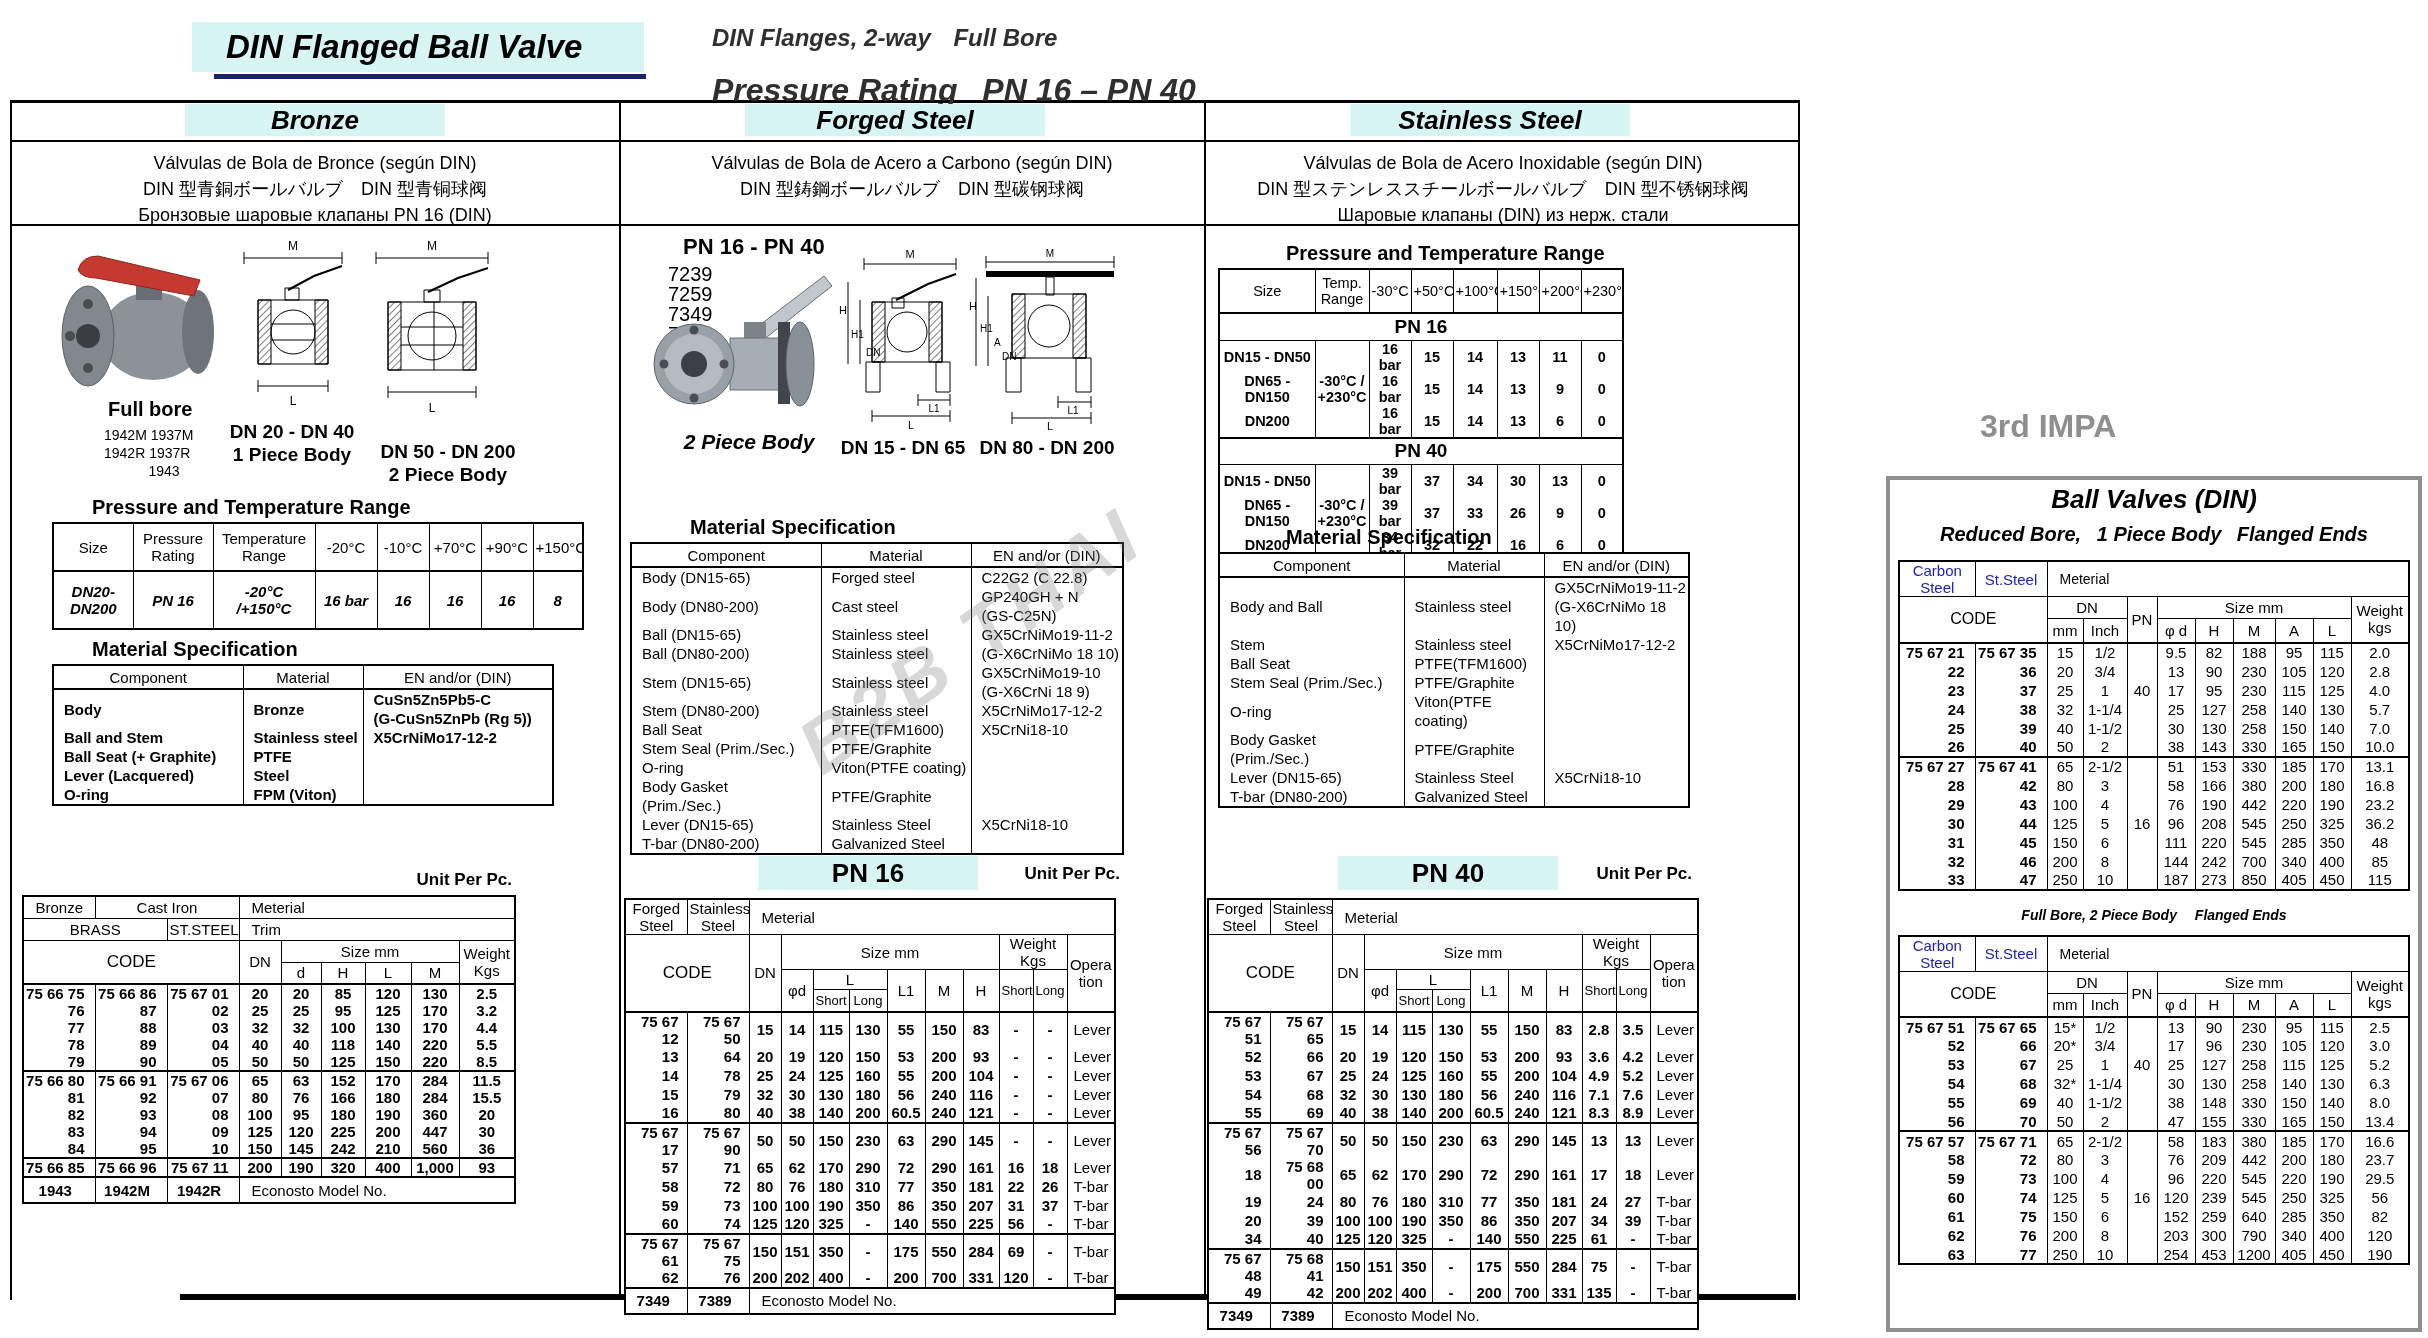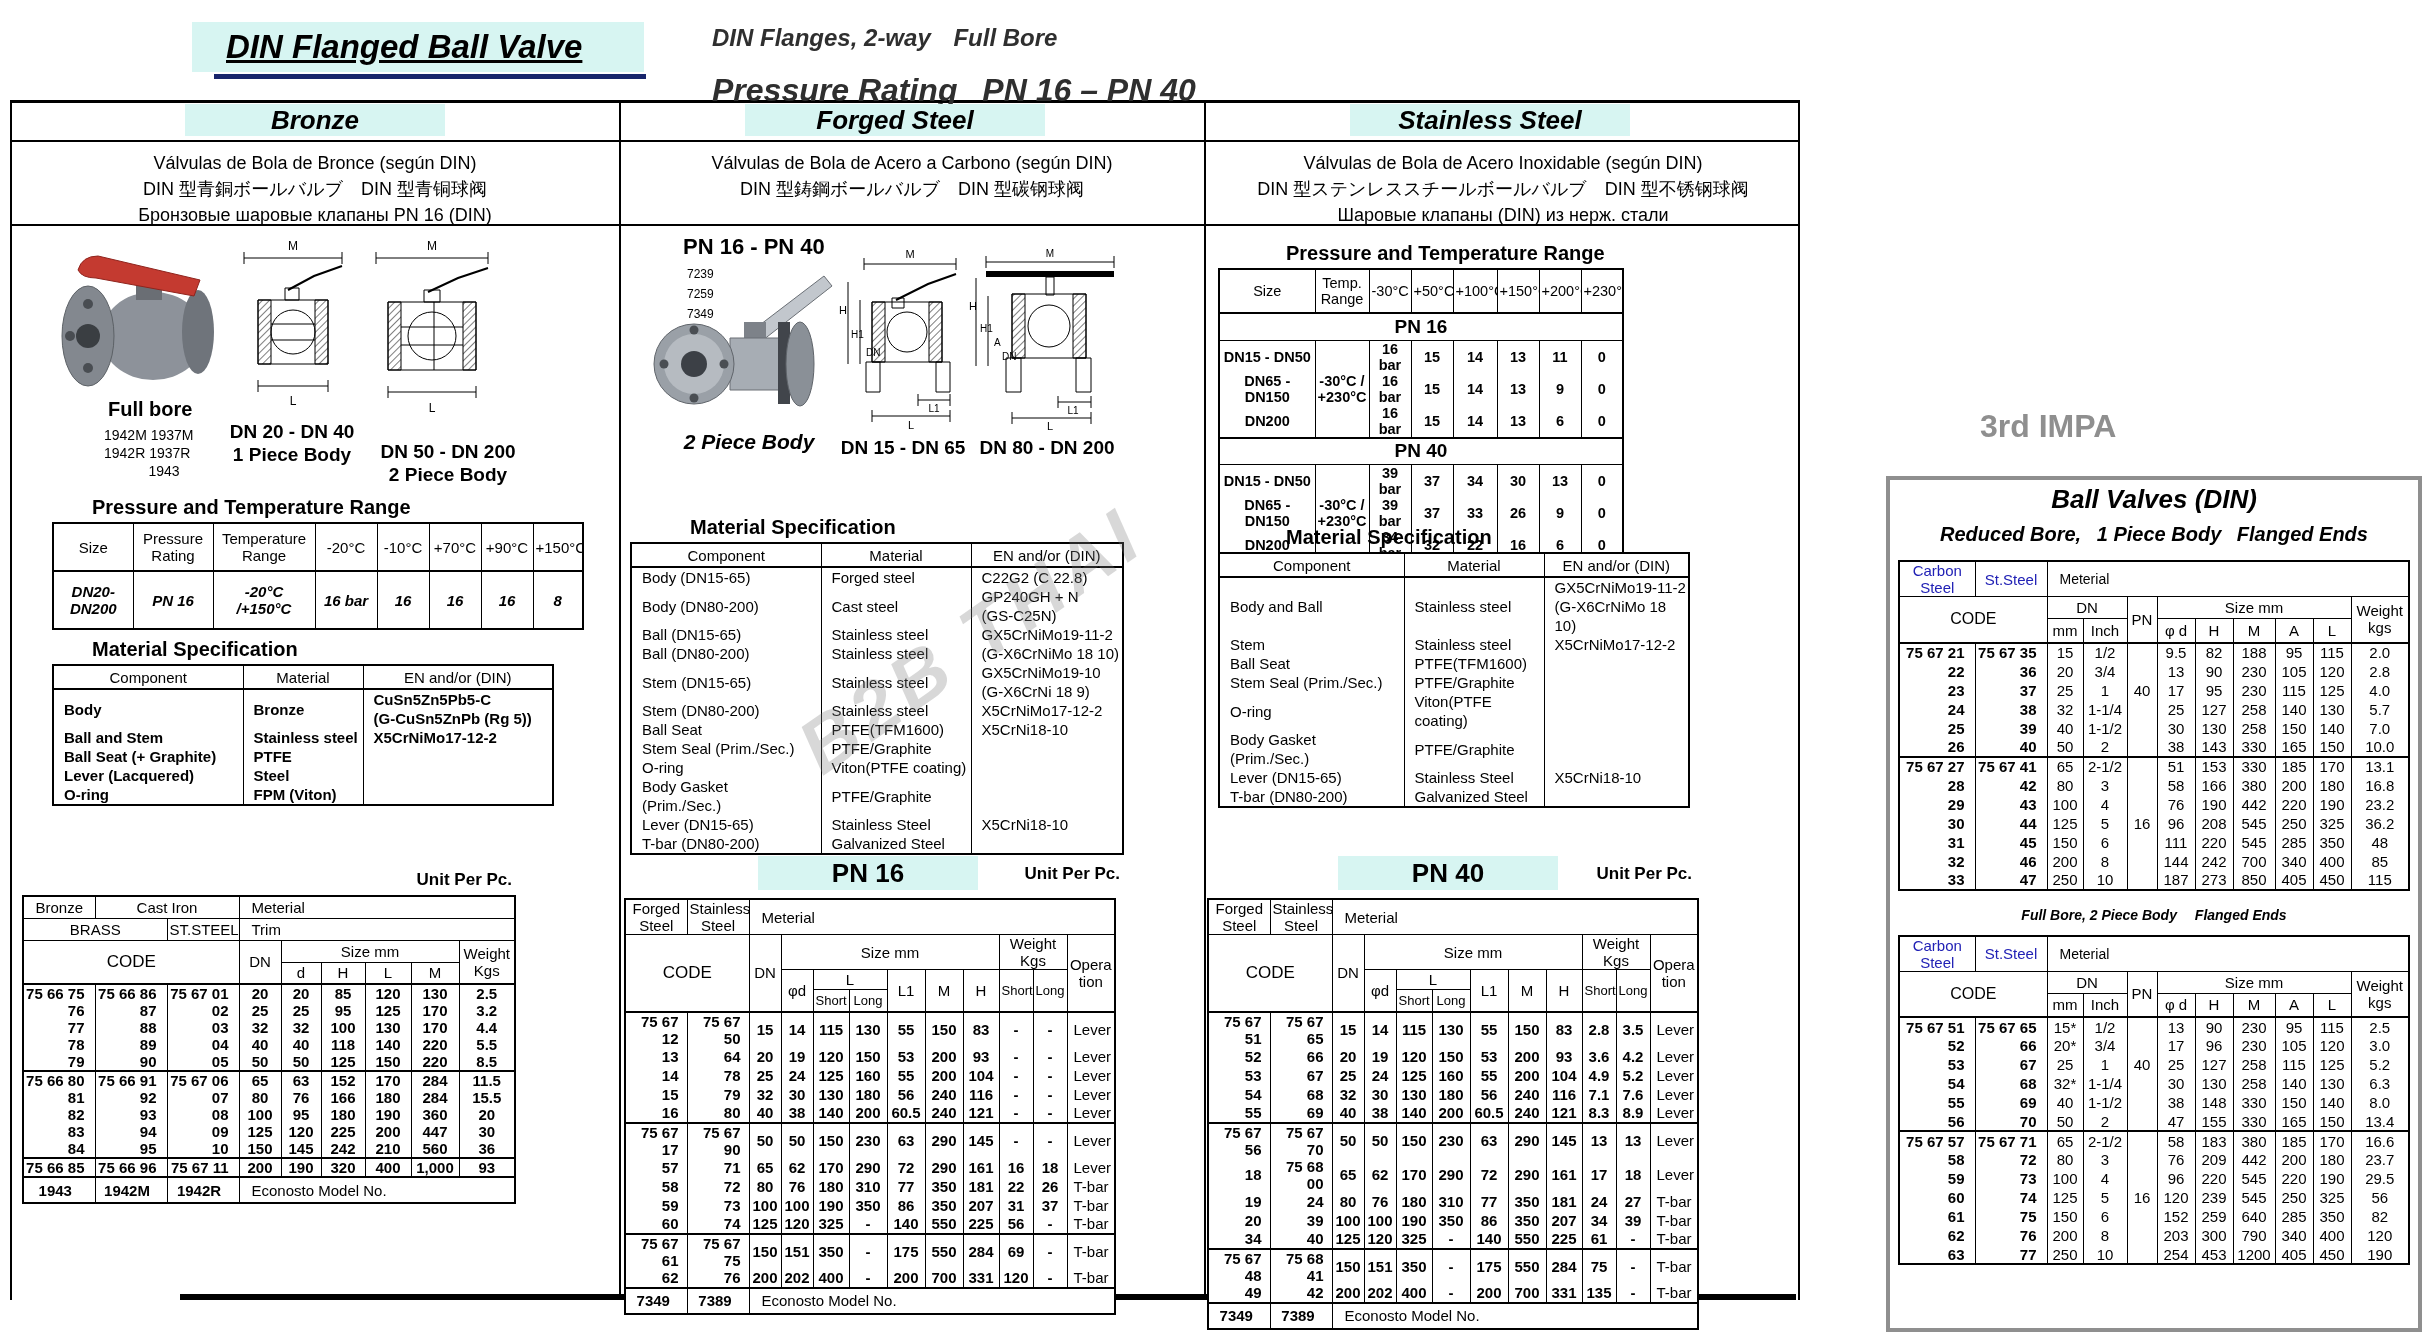--- a/index.html
+++ b/index.html
@@ -63,21 +63,21 @@
 
 <div class="fl" style="left:10px;top:100px;width:1790px;height:3px"></div>
 <div class="fl" style="left:10px;top:140px;width:1790px;height:2px"></div>
 <div class="fl" style="left:10px;top:224px;width:1790px;height:2px"></div>
 <div class="fl" style="left:10px;top:100px;width:2px;height:1200px"></div>
 <div class="fl" style="left:619px;top:100px;width:2px;height:1200px"></div>
 <div class="fl" style="left:1204px;top:100px;width:2px;height:1200px"></div>
 <div class="fl" style="left:1798px;top:100px;width:2px;height:1200px"></div>
 <div class="fl" style="left:180px;top:1294px;width:1616px;height:6px"></div>
 
-<div class="abs cyan" style="left:192px;top:22px;width:452px;height:50px;text-decoration:underline;">
+<div class="abs cyan" style="left:192px;top:22px;width:452px;height:50px;">
   <div class="bi" style="font-size:33px;line-height:50px;padding-left:34px;">DIN Flanged Ball Valve</div>
 </div>
 <div class="abs" style="left:214px;top:74px;width:432px;height:5px;background:#17256b;"></div>
 
 <div class="abs" style="left:712px;top:24px;color:#2f2f2f;">
   <div style="font-size:24px;" class="bi">
     <span>DIN Flanges, 2-way</span>
     <span style="margin-left:16px;">Full Bore</span>
   </div>
   <div style="font-size:32px;margin-top:20px;text-align:right;" class="bi">
@@ -431,21 +431,21 @@
       <tr>
         <td>1943</td>
         <td>1942M</td>
         <td>1942R</td>
         <td colspan="6" class="al">Econosto Model No.</td>
       </tr>
     </tbody>
 </table>
 
 <div class="abs b" style="left:683px;top:234px;font-size:22px;">PN 16 - PN 40</div>
-<div class="abs" style="left:687px;top:264px;font-size:12px;line-height:20px;">
+<div class="abs" style="left:668px;top:264px;font-size:20px;line-height:20px;">
   <div>7239</div>
   <div>7259</div>
   <div>7349</div>
   <div>7389</div>
 </div>
 
 <svg class="abs" style="left:652px;top:264px;" width="190" height="160" viewBox="0 0 190 160">
   <path d="M96,70 L172,12 L180,22 L106,80 Z" fill="#c2c7cd" stroke="#6a6f75"></path>
   <rect x="92" y="58" width="22" height="18" fill="#7d8289"></rect>
   <rect x="78" y="74" width="50" height="52" fill="#a7adb4" stroke="#6a6f75"></rect>

